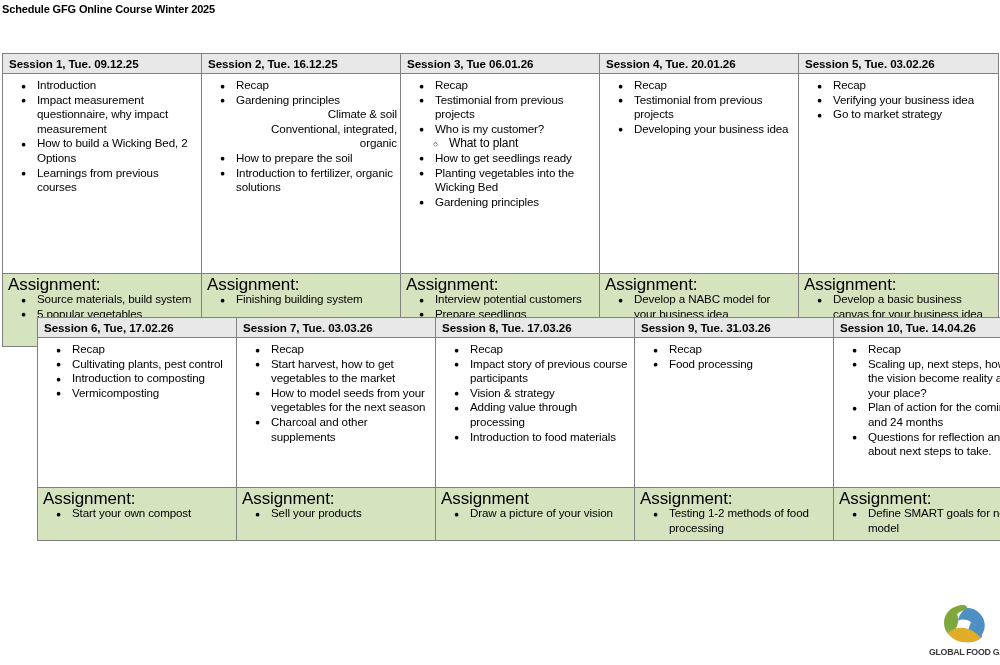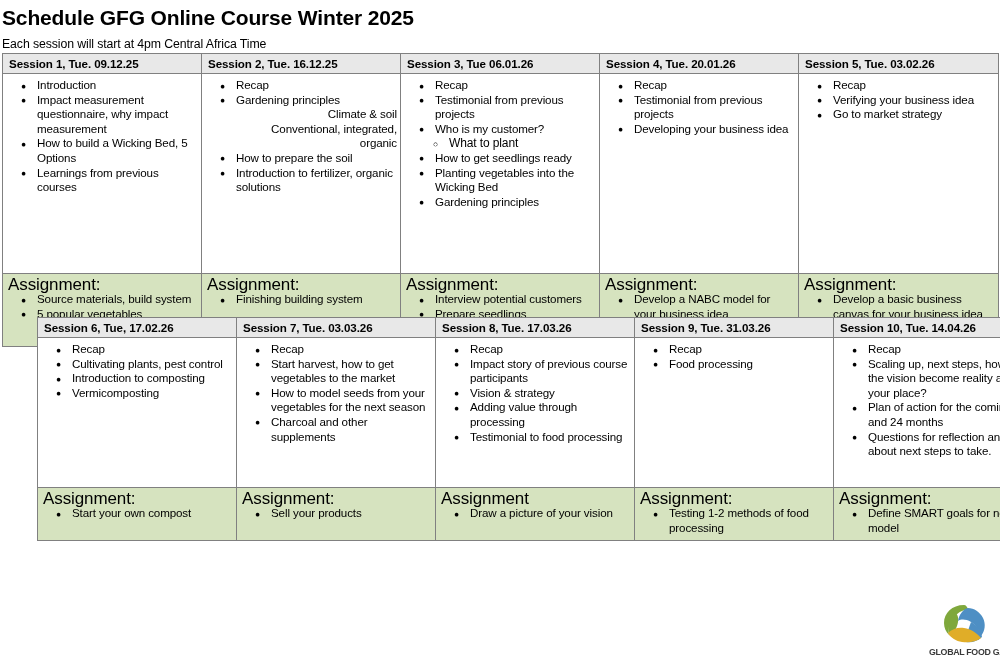--- a/index.html
+++ b/index.html
@@ -17,22 +17,22 @@
   }
   .page {
     position: relative;
     width: 1000px;
     height: 665px;
     box-sizing: border-box;
   }
   .doc-title {
     position: absolute;
     left: 2px;
-    top: 8px;
-    font-size: 21px;
+    top: 0px;
+    font-size: 11px;
     font-weight: bold;
     letter-spacing: -0.15px;
     line-height: 19px;
   }
   .doc-subtitle {
     position: absolute;
     left: 2px;
     top: 37px;
     font-size: 12.3px;
     line-height: 15px;
@@ -141,21 +141,20 @@
     transform-origin: left top;
     white-space: nowrap;
   }
 </style>
 </head>
 <body>
 
 <div class="page">
 
   <div class="doc-title">Schedule GFG Online Course Winter 2025</div>
-  <div class="doc-subtitle">Each session will start at 4pm Central Africa Time</div>
 
   <table class="sched" id="table-0" style="left:2px; top:53px; width:996px;">
     <colgroup>
       <col style="width:199px">
         <col style="width:199px">
         <col style="width:199px">
         <col style="width:199px">
         <col style="width:200px">
     </colgroup>
     <tbody>
@@ -164,21 +163,21 @@
           <td class="hdr-cell">Session 2, Tue. 16.12.25</td>
           <td class="hdr-cell">Session 3, Tue 06.01.26</td>
           <td class="hdr-cell">Session 4, Tue. 20.01.26</td>
           <td class="hdr-cell">Session 5, Tue. 03.02.26</td>
         </tr>
       <tr id="t0-body" style="height: 200px;">
           <td class="body-cell">
             <ul class="blist">
               <li>Introduction</li>
               <li>Impact measurement questionnaire, why impact measurement</li>
-              <li>How to build a Wicking Bed, 5 Options</li>
+              <li>How to build a Wicking Bed, 2 Options</li>
               <li>Learnings from previous courses</li>
             </ul>
           </td>
           <td class="body-cell">
             <ul class="blist">
               <li>Recap</li>
               <li>Gardening principles</li>
               <li class="nobullet">Climate &amp; soil</li>
               <li class="nobullet">Conventional, integrated, organic</li>
               <li>How to prepare the soil</li>
@@ -280,21 +279,21 @@
               <li>How to model seeds from your vegetables for the next season</li>
               <li>Charcoal and other supplements</li>
             </ul>
           </td>
           <td class="body-cell">
             <ul class="blist">
               <li>Recap</li>
               <li>Impact story of previous course participants</li>
               <li>Vision &amp; strategy</li>
               <li>Adding value through processing</li>
-              <li>Testimonial to food processing</li>
+              <li>Introduction to food materials</li>
             </ul>
           </td>
           <td class="body-cell">
             <ul class="blist">
               <li>Recap</li>
               <li>Food processing</li>
             </ul>
           </td>
           <td class="body-cell">
             <ul class="blist">

